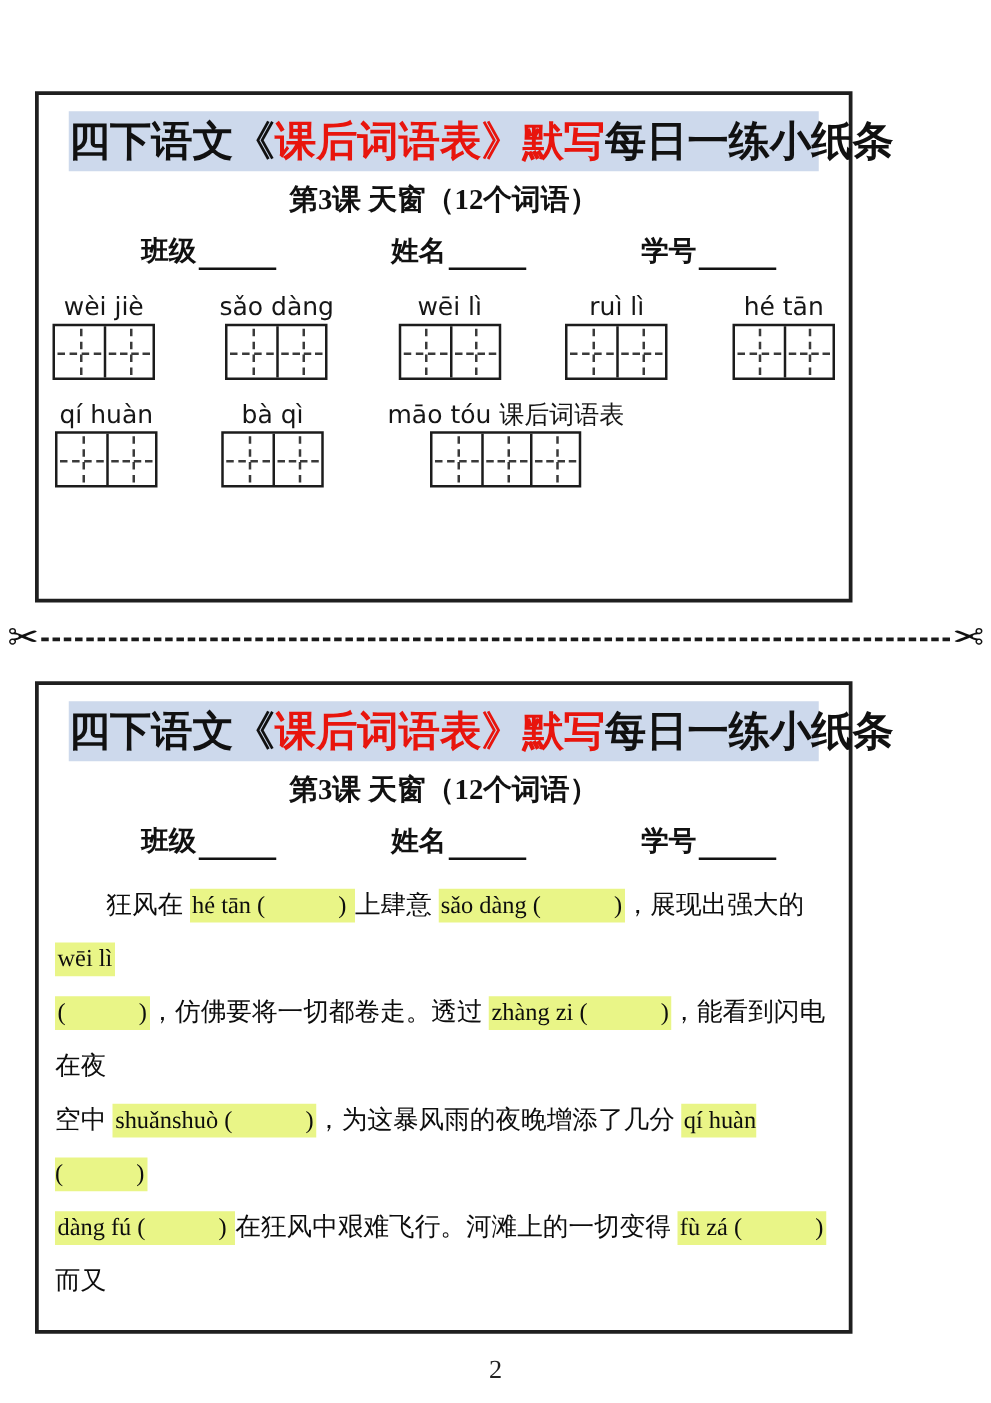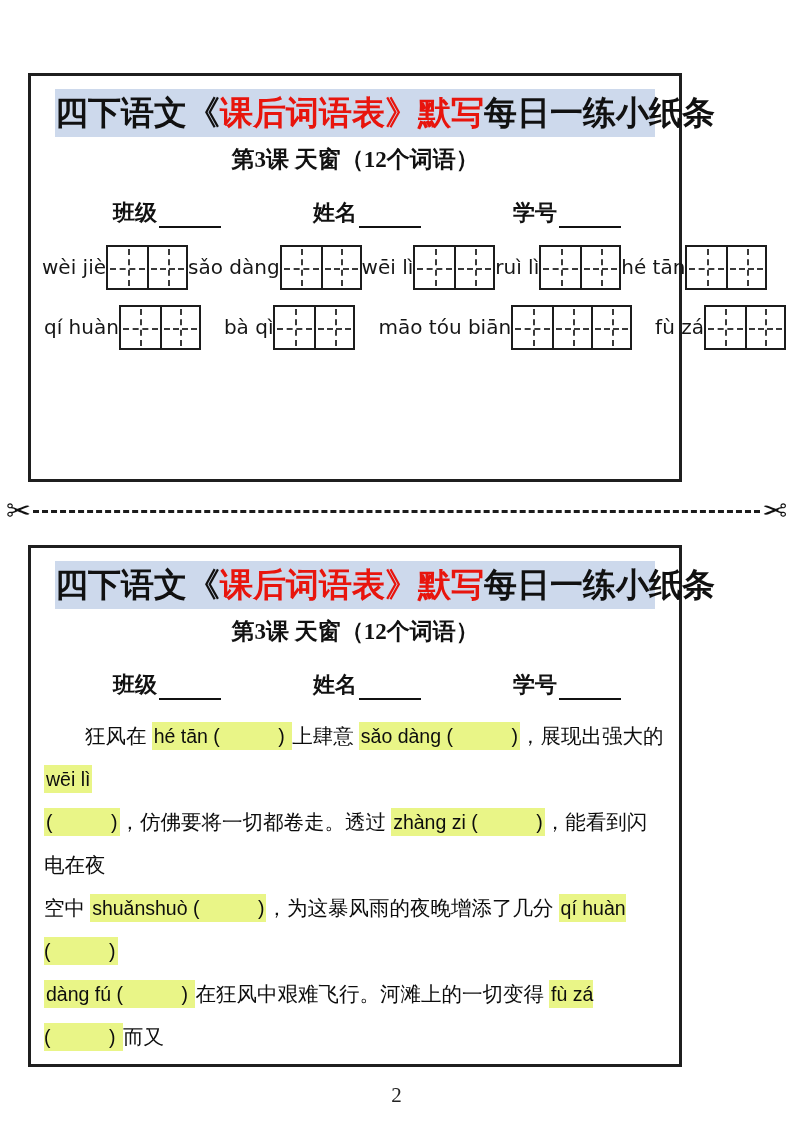--- a/index.html
+++ b/index.html
@@ -18,35 +18,35 @@
     margin:13px 24px 0 24px;background:#cdd9ec;text-align:center;
     font-family:"Liberation Sans",sans-serif;font-weight:700;
     font-size:33px;line-height:48px;white-space:nowrap;letter-spacing:0px;
   }
   .title-bar .red{color:#e8150d;}
   .subtitle{
     text-align:center;font-weight:700;font-size:23px;margin-top:7px;
     font-family:"Liberation Serif",serif;
   }
   .fields{
-    display:flex;padding-left:82px;gap:92px;margin-top:23px;
+    display:flex;padding-left:82px;gap:92px;margin-top:11px;
     font-size:22px;font-weight:700;
   }
   .field{display:flex;align-items:flex-end;}
   .blank-line{
     display:inline-block;width:62px;height:25px;
     border-bottom:2.5px solid #111;margin-left:2px;
   }
 
   
   .words-area{padding:0 11px;}
   .word-row{display:flex;}
   .word-row.justified{justify-content:space-between;margin-top:16px;}
-  .word-row.left{justify-content:flex-start;gap:23px;margin-top:14px;padding-left:2px;}
-  .word{display:flex;flex-direction:row;align-items:center;}
+  .word-row.left{justify-content:flex-start;gap:51px;margin-top:14px;padding-left:2px;}
+  .word{display:flex;flex-direction:column;align-items:center;}
   .pinyin-label{
     font-family:"DejaVu Sans",sans-serif;font-size:20px;line-height:26px;
     white-space:nowrap;color:#161616;
   }
   .grid-box{display:flex;border:2.5px solid #1c1c1c;margin-top:1px;background:#fff;}
   .cell{
     width:39px;height:41px;position:relative;box-sizing:border-box;
   }
   .cell + .cell{border-left:2.5px solid #1c1c1c;}
   .cell::before{
@@ -67,21 +67,21 @@
   .scissors{font-size:30px;line-height:30px;color:#111;}
   .scissors.flip{transform:scaleX(-1);}
 
   
   .para{
     margin:15px 13px 0 13px;font-size:20.5px;line-height:43px;
     font-family:"Liberation Serif",serif;color:#0d0d0d;
   }
   .para-line{min-height:43px;}
   .hl{
-    background:#e9f587;font-family:Liberation Sans, sans-serif;
+    background:#e9f587;font-family:Liberation Serif, serif;
     font-size:19.5px;padding:3px 2px;
   }
 
   .page-number{
     position:absolute;left:0;right:0;top:1083px;text-align:center;
     font-size:21px;color:#222;
   }
 </style>
 </head>
 <body>
@@ -150,30 +150,23 @@
           </div>
         </div>
         <div class="word">
           <div class="pinyin-label">bà qì</div>
           <div class="grid-box">
             <div class="cell"></div>
             <div class="cell"></div>
           </div>
         </div>
         <div class="word">
-          <div class="pinyin-label">māo tóu biān</div>
-          <div class="grid-box">
-            <div class="cell"></div>
-            <div class="cell"></div>
-            <div class="cell"></div>
-          </div>
-        </div>
-        <div class="word">
-          <div class="pinyin-label">fù   zá</div>
-          <div class="grid-box">
+          <div class="pinyin-label">māo tóu 课后词语表</div>
+          <div class="grid-box">
+            <div class="cell"></div>
             <div class="cell"></div>
             <div class="cell"></div>
           </div>
         </div>
       </div>
     </div>
 </div>
 
 <div class="cut-line">
   <span class="scissors">✂</span>

